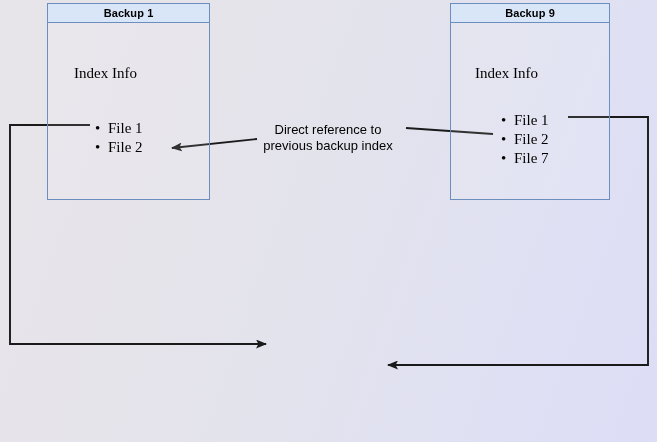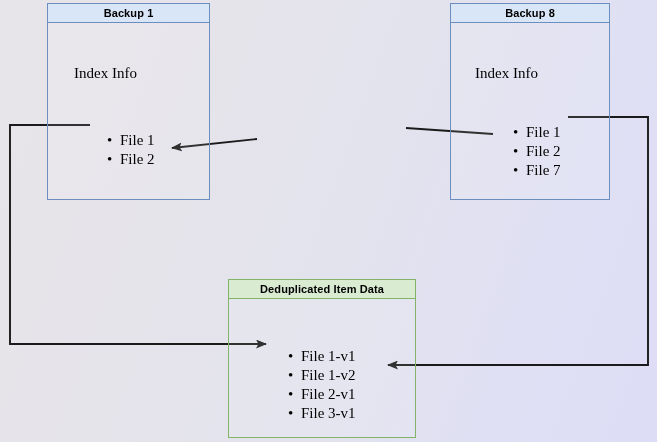--- a/index.html
+++ b/index.html
@@ -64,21 +64,21 @@
 
   
   .indexinfo {
     position: absolute;
     font-size: 15px;
     color: #000;
     white-space: nowrap;
   }
   ul.filelist {
     position: absolute;
-    margin: 12px;
+    margin: 0;
     padding: 0 0 0 14px;
     list-style: none;
     text-align: right;
   }
   ul.filelist li {
     position: relative;
     font-size: 15px;
     line-height: 19px;
     color: #000;
     white-space: nowrap;
@@ -127,37 +127,30 @@
     <div class="body">
       <div class="indexinfo" style="left:26px; top:42px;">Index Info</div>
       <ul class="filelist" style="left:46px; top:96px;">
         <li>File 1</li>
         <li>File 2</li>
       </ul>
     </div>
   </div>
 
   <div class="dbox" style="left:450px; top:3px; width:160px; height:197px;">
-    <div class="hdr">Backup 8</div>
+    <div class="hdr">Backup 9</div>
     <div class="body">
       <div class="indexinfo" style="left:24px; top:42px;">Index Info</div>
       <ul class="filelist" style="left:49px; top:88px;">
         <li>File 1</li>
         <li>File 2</li>
         <li>File 7</li>
       </ul>
     </div>
   </div>
 
-  <div class="dbox green" style="left:228px; top:279px; width:188px; height:159px;">
-    <div class="hdr">Deduplicated Item Data</div>
-    <div class="body">
-      <ul class="filelist" style="left:46px; top:36px;">
-        <li>File 1-v1</li>
-        <li>File 1-v2</li>
-        <li>File 2-v1</li>
-        <li>File 3-v1</li>
-      </ul>
-    </div>
+
+  <div class="caption" style="left:248px; top:122px; width:160px;">
+    <div>Direct reference to</div>
+    <div>previous backup index</div>
   </div>
-
 
 </div>
 
 </body></html>

